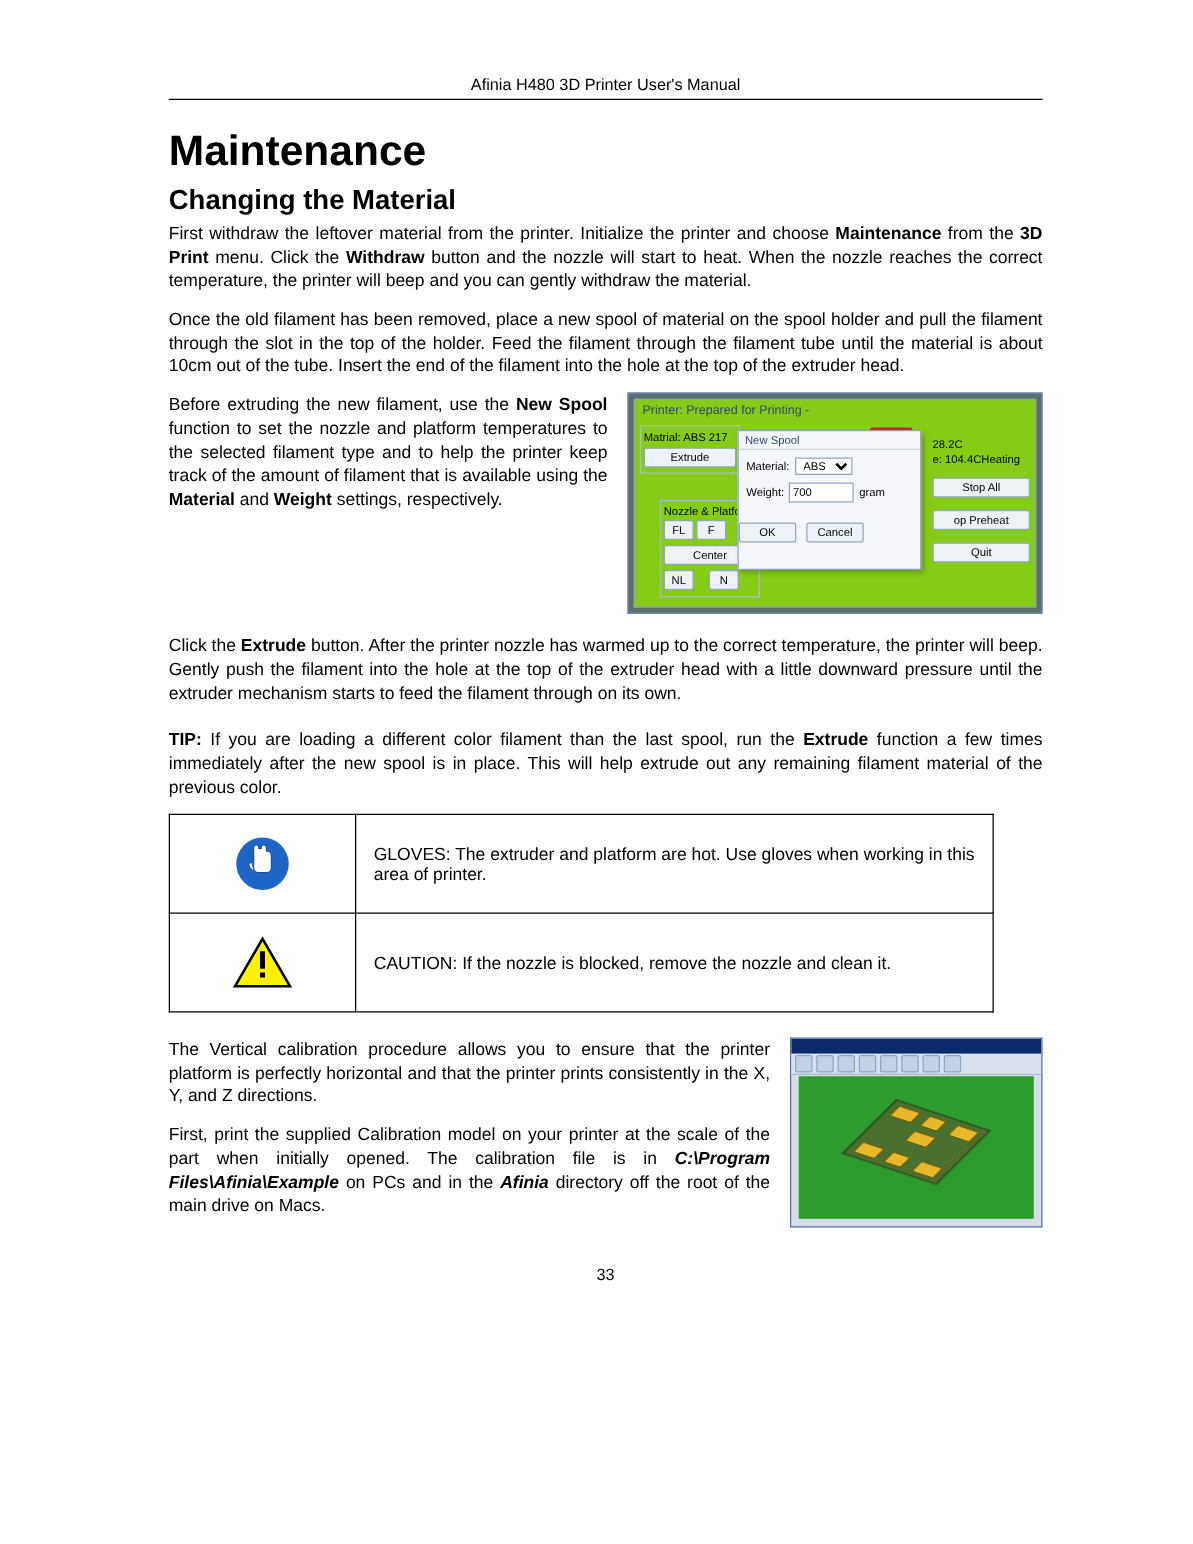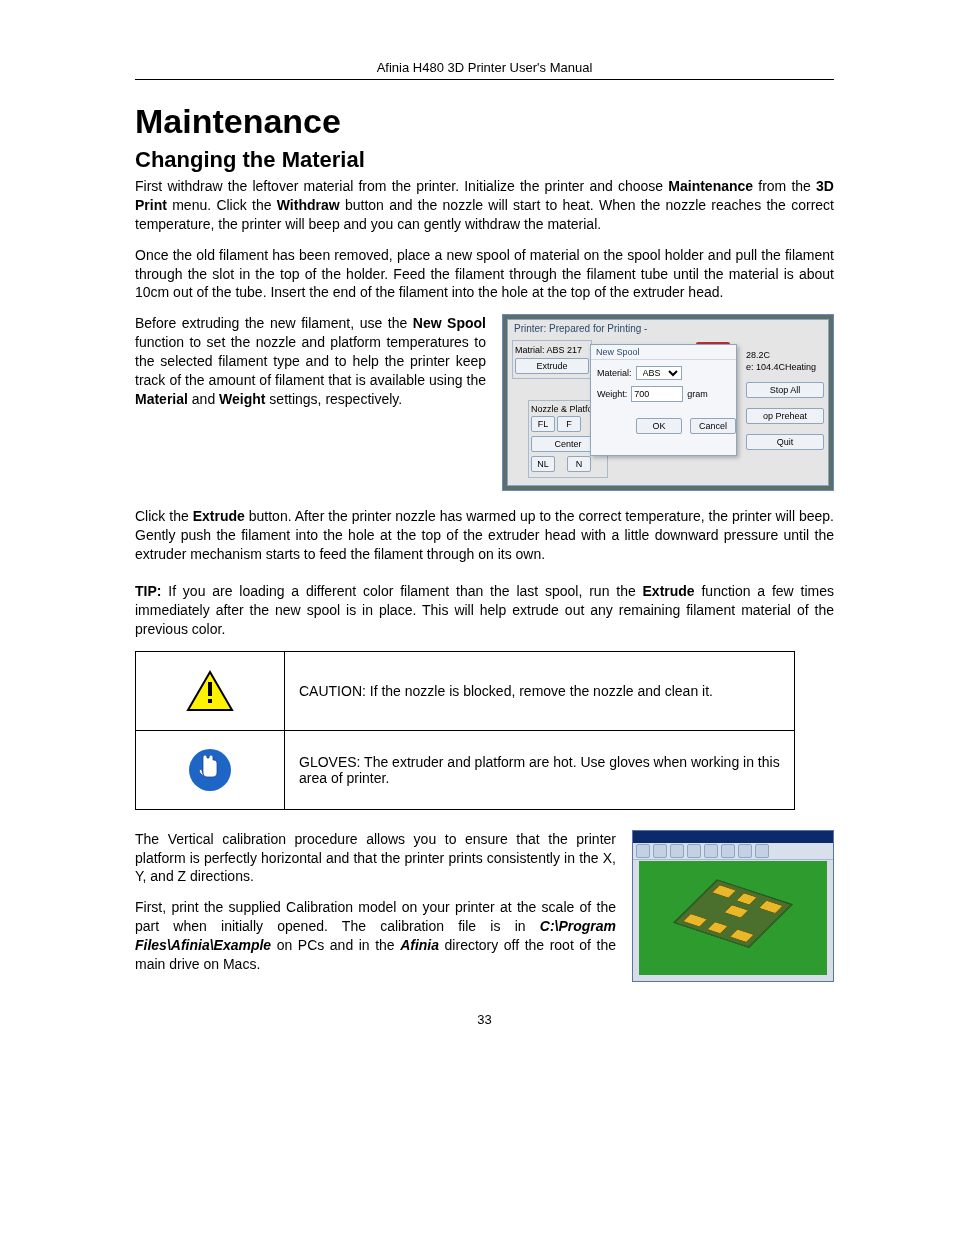--- a/index.html
+++ b/index.html
@@ -58,21 +58,21 @@
     border: 1px solid #6a8bb5;
     background: #5c6f6a;
     position: relative;
     font-size: 10px;
     font-family: "Segoe UI", Arial, sans-serif;
     overflow: hidden;
   }
   .shot1 .frame {
     position: absolute;
     inset: 4px;
-    background: #e5e5e5;
+    background: #84cc16;
     border: 1px solid #8aa4c4;
   }
   .shot1 .titlebar {
     display: flex;
     justify-content: space-between;
     align-items: center;
     padding: 3px 6px;
     font-size: 10px;
     color: #2b4a6d;
   }
@@ -128,21 +128,21 @@
   }
   .shot1 .popup .prow {
     display:flex; align-items:center; gap:4px;
     padding: 6px 6px 0 6px; font-size:9px;
   }
   .shot1 .popup input, .shot1 .popup select {
     font-size:9px; padding:0 2px; border:1px solid #8fa6bf; background:#fff;
     width: 46px; height: 14px;
   }
   .shot1 .popup .pbtns {
-    display:flex; gap:8px; justify-content:flex-end; margin-top:14px;
+    display:flex; gap:8px; justify-content:flex-start; margin-top:14px;
   }
   .shot1 .popup .pbtns .btn { width:44px; }
   .shot1 .rightcol {
     position:absolute; right:4px; top:30px; width:78px;
     font-size:9px; padding-left:6px;
   }
   .shot1 .rightcol .temp { margin-bottom:2px; }
   .shot1 .rightcol .btn { margin-top:10px; }
 
   
@@ -294,40 +294,40 @@
   </p>
 
   <p style="margin-top:18px;">
     <span class="bold">TIP:</span><span> If you are loading a different color filament than the last spool, run the </span><span class="bold">Extrude</span><span> function a few times immediately after the new spool is in place. This will help extrude out any remaining filament material of the previous color.</span>
   </p>
 
   <table class="warn">
     <tbody>
         <tr>
       <td class="icon">
+        <div class="glove">
+          <svg width="26" height="30" viewBox="0 0 26 30">
+            <path d="M6 4 v14 q0 4 4 4 h6 q4 0 4 -4 v-10 q0 -3 -3 -3 h-1 v-3 q0 -2 -2 -2 t-2 2 v1 h-2 v-1 q0 -2 -2 -2 t-2 2 z" fill="#fff" stroke="#0a3a86" stroke-width="0.7"></path>
+            <path d="M4 14 q-3 1 -1 4 l3 3" fill="#fff" stroke="#0a3a86" stroke-width="0.7"></path>
+          </svg>
+        </div>
+      </td>
+      <td>GLOVES: The extruder and platform are hot. Use gloves when working in this area of printer.</td>
+    </tr>
+    <tr>
+      <td class="icon">
         <div class="tri">
           <svg width="48" height="42" viewBox="0 0 48 42">
             <polygon points="24,2 46,40 2,40" fill="#fff200" stroke="#000" stroke-width="2"></polygon>
             <rect x="22" y="12" width="4" height="14" fill="#000"></rect>
             <rect x="22" y="29" width="4" height="4" fill="#000"></rect>
           </svg>
         </div>
       </td>
       <td>CAUTION: If the nozzle is blocked, remove the nozzle and clean it.</td>
-    </tr>
-    <tr>
-      <td class="icon">
-        <div class="glove">
-          <svg width="26" height="30" viewBox="0 0 26 30">
-            <path d="M6 4 v14 q0 4 4 4 h6 q4 0 4 -4 v-10 q0 -3 -3 -3 h-1 v-3 q0 -2 -2 -2 t-2 2 v1 h-2 v-1 q0 -2 -2 -2 t-2 2 z" fill="#fff" stroke="#0a3a86" stroke-width="0.7"></path>
-            <path d="M4 14 q-3 1 -1 4 l3 3" fill="#fff" stroke="#0a3a86" stroke-width="0.7"></path>
-          </svg>
-        </div>
-      </td>
-      <td>GLOVES: The extruder and platform are hot. Use gloves when working in this area of printer.</td>
     </tr>
   </tbody>
     </table>
 
   <div class="row-fig" style="align-items:flex-start;">
     <div class="txt">
       <p>The Vertical calibration procedure allows you to ensure that the printer platform is perfectly horizontal and that the printer prints consistently in the X, Y, and Z directions.</p>
       <p>
         <span>First, print the supplied Calibration model on your printer at the scale of the part when initially opened. The calibration file is in </span><span class="bolditalic">C:\Program Files\Afinia\Example</span><span> on PCs and in the </span><span class="bolditalic">Afinia</span><span> directory off the root of the main drive on Macs.</span>
       </p>

